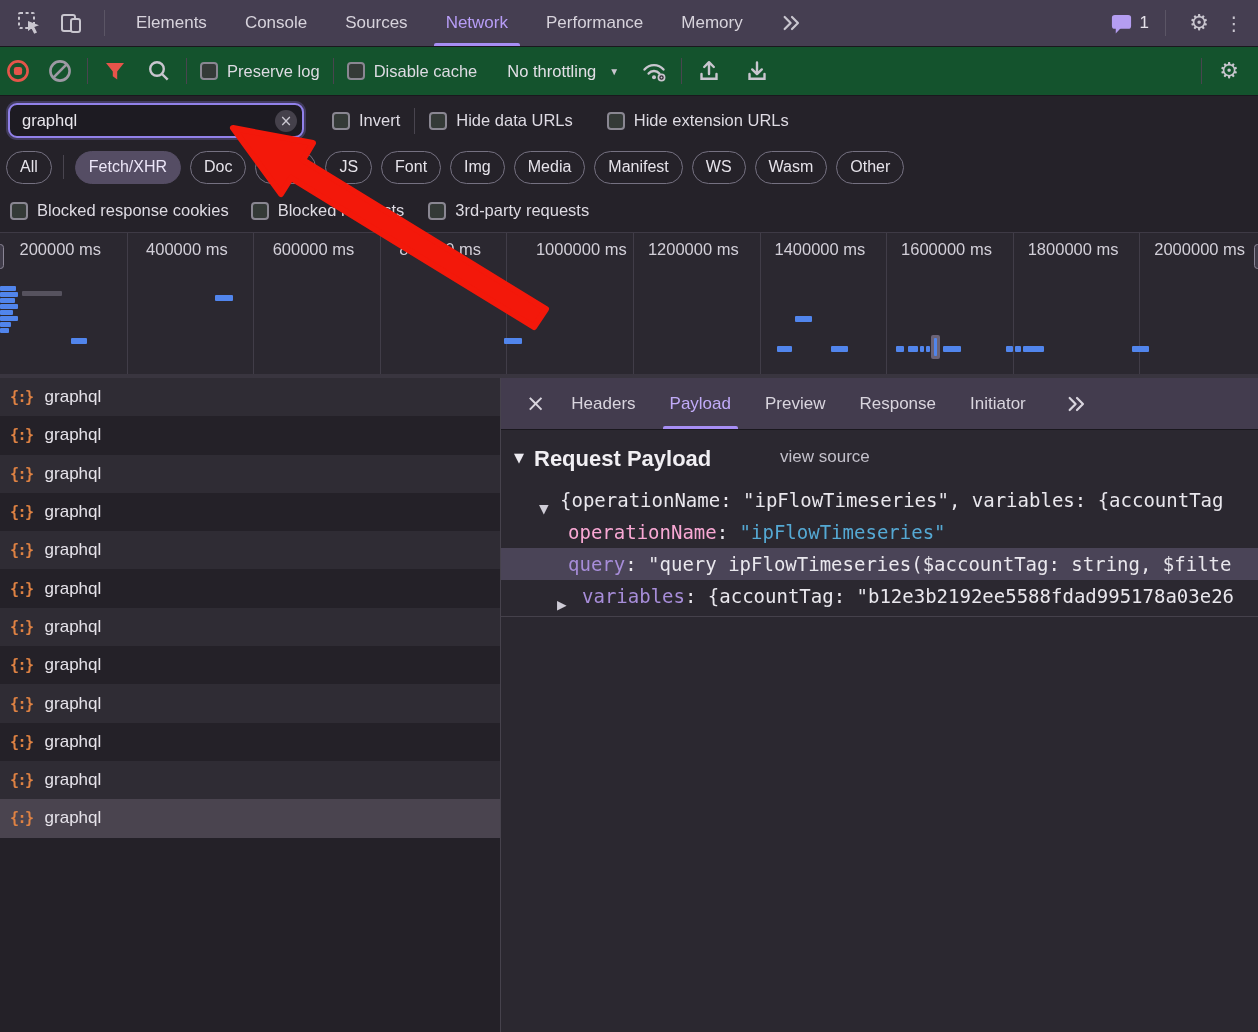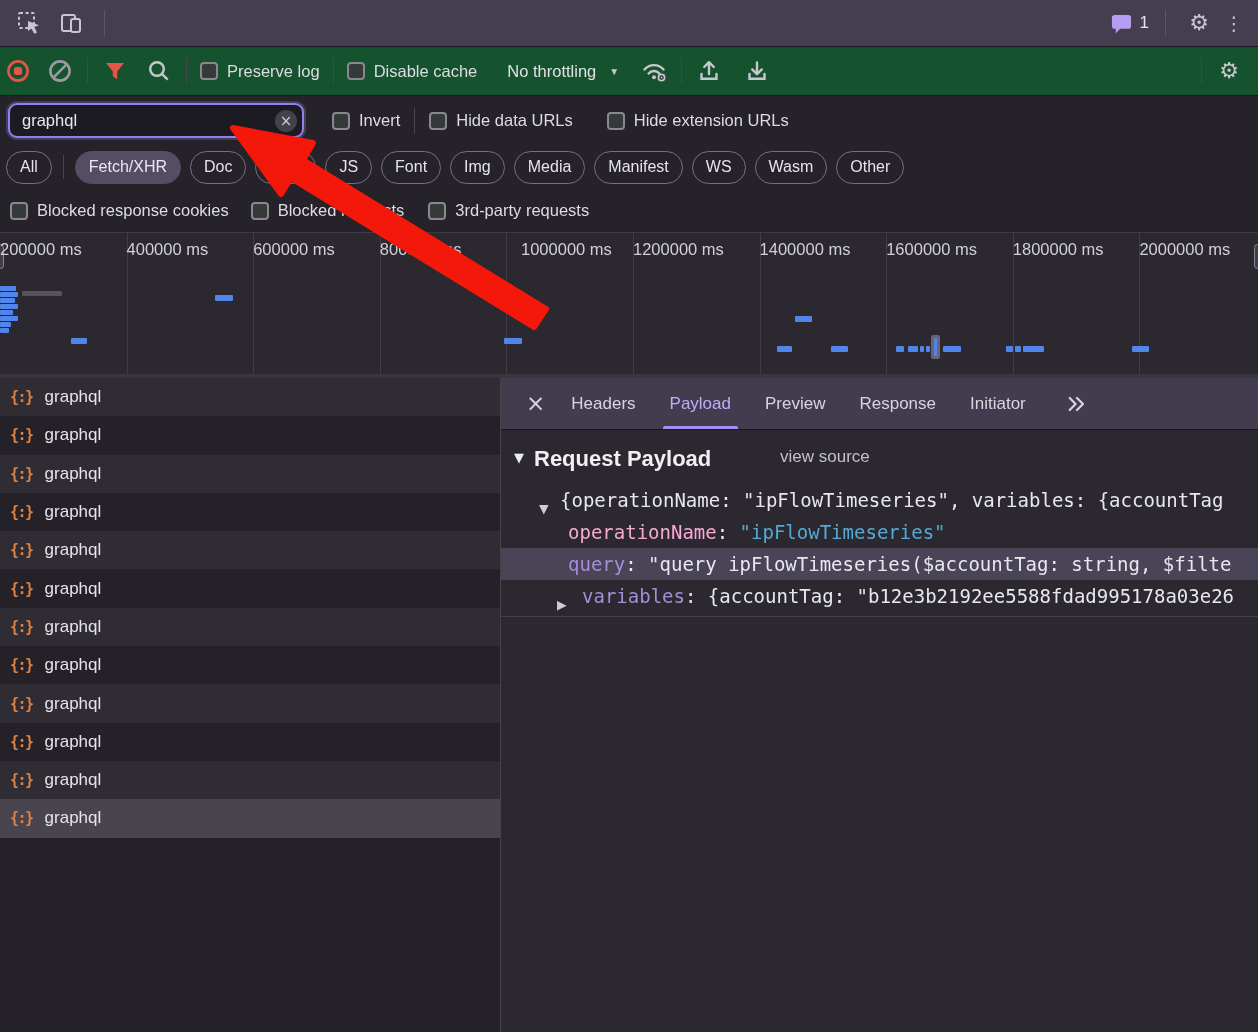--- a/index.html
+++ b/index.html
@@ -45,21 +45,21 @@
   .chip { height:33px; display:flex; align-items:center; padding:0 13px; border:1.5px solid #757181; border-radius:17px; font-size:16px; color:#e6e3ea; white-space:nowrap; }
   .chip.sel { background:#554d64; border-color:#554d64; color:#ece6f8; }
   .chiprow .vdiv { height:24px; margin:0 2px; }
 
   
   .cbrow { height:43px; background:#252229; display:flex; align-items:center; padding-left:10px; }
 
   
   .overview { position:relative; height:146px; background:#2b2830; border-top:1px solid #3e3a45; overflow:hidden; }
   .gridline { position:absolute; top:0; bottom:4px; width:1px; background:#413d48; }
-  .timelabel { position:absolute; top:7px; height:20px; font-size:16.5px; color:#d2cfd8; text-align:left; white-space:nowrap; }
+  .timelabel { position:absolute; top:7px; height:20px; font-size:16.5px; color:#d2cfd8; text-align:center; white-space:nowrap; }
   .obar { position:absolute; background:#5185ec; border-radius:1px; }
   .otick { position:absolute; background:#6b6377; border-radius:2px; }
   .otick::after { content:""; position:absolute; left:3px; top:3px; bottom:3px; width:3px; background:#5185ec; border-radius:1px; }
   .ohandle { position:absolute; top:11px; width:7px; height:25px; border:1.5px solid #8a8595; background:#403c49; border-radius:4px; }
   .obottom { position:absolute; left:0; right:0; bottom:0; height:4px; background:#39353f; }
 
   
   .main { display:flex; height:654px; }
   .left { width:501px; flex:none; border-right:1px solid #46424c; background:#242128; display:flex; flex-direction:column; }
   .name-header { height:52px; flex:none; background:#2b282f; border-bottom:1px solid #3e3a45; display:flex; align-items:center; padding-left:10px; font-size:17px; color:#d9d6de; }
@@ -110,20 +110,33 @@
         <path d="M12 11 L23 15.2 L18.3 17.1 L21 22.4 L18.2 23.8 L15.5 18.5 L12 21 Z" fill="#c9c6cf"></path>
       </svg>
     </div>
     <div class="tbicon">
       <svg class="ic" width="26" height="26" viewBox="0 0 26 26">
         <rect x="4" y="5" width="13" height="16" rx="2" fill="none" stroke="#c9c6cf" stroke-width="2"></rect>
         <rect x="13" y="9" width="9" height="13" rx="2" fill="#453e51" stroke="#c9c6cf" stroke-width="2"></rect>
       </svg>
     </div>
     <span class="vdiv"></span>
+    <div id="top-tabs" style="display:flex;height:100%">
+        <div class="ttab">Elements</div>
+        <div class="ttab">Console</div>
+        <div class="ttab">Sources</div>
+        <div class="ttab sel">Network</div>
+        <div class="ttab">Performance</div>
+        <div class="ttab">Memory</div>
+        <div class="ttab">
+          <svg class="ic" width="22" height="22" viewBox="0 0 24 24">
+            <path d="M4 5.5 L10.5 12 L4 18.5 M12 5.5 L18.5 12 L12 18.5" fill="none" stroke="#c9c6cf" stroke-width="2.4" stroke-linecap="round" stroke-linejoin="round"></path>
+          </svg>
+        </div>
+      </div>
     <div class="tab-right">
       <div class="issues">
         <span>
           <svg class="ic" width="23" height="23" viewBox="0 0 24 23">
             <rect x="2" y="2.5" width="20" height="14.5" rx="3" fill="#b49df1"></rect>
             <path d="M6 15 V22 L12.5 15 Z" fill="#b49df1"></path>
           </svg>
         </span>
         <span>1</span>
       </div>

